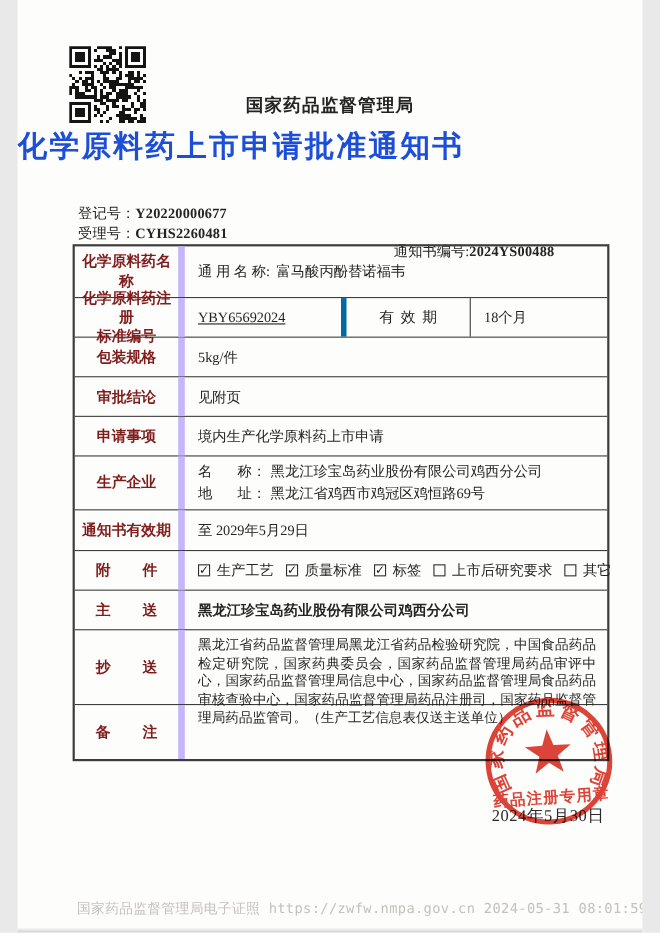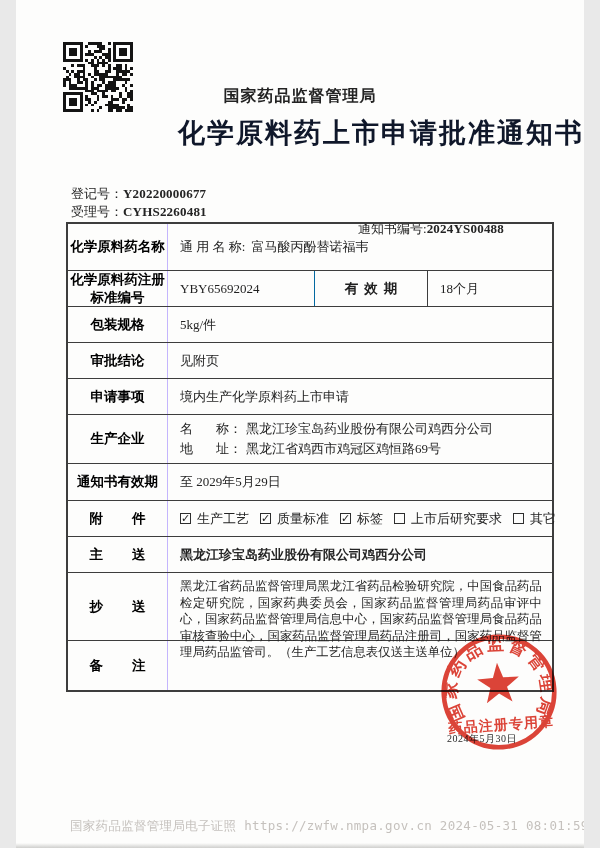--- a/index.html
+++ b/index.html
@@ -10,56 +10,56 @@
     margin:0 auto;
     background:#fdfdfc;
     overflow:hidden;
     font-family:"Liberation Serif","DejaVu Serif",serif;
     color:#1f1f1f;
   }
   
   .qr{position:absolute;left:47px;top:42px;width:70px;height:70px;shape-rendering:crispEdges;}
   .agency{position:absolute;left:0;top:86px;width:100%;text-align:center;
     font-size:16px;font-weight:bold;letter-spacing:1px;color:#232323;}
-  .doc-title{position:absolute;left:0;top:115px;width:100%;text-align:right;
-    font-size:27px;font-weight:bold;letter-spacing:2px;color:#0f172a;}
+  .doc-title{position:absolute;left:0;top:115px;width:100%;text-align:left;
+    font-size:27px;font-weight:bold;letter-spacing:2px;color:#1d4ed8;}
   
   .meta-line{position:absolute;font-size:13px;color:#242424;white-space:nowrap;font-family:Liberation Serif, serif;}
   .meta-reg{left:55px;top:185px;}
   .meta-acc{left:55px;top:203px;}
   .meta-notice{right:80px;top:220px;}
   .meta-line b{font-weight:bold;letter-spacing:0.2px;}
   
   .tbl{position:absolute;left:50px;top:222px;width:488px;
     border:2px solid #3d3d3d;box-sizing:border-box;font-size:13px;}
   .row{display:flex;border-top:1px solid #3d3d3d;box-sizing:border-box;}
   .row:first-child{border-top:none;}
-  .lbl{flex:0 0 100px;width:100px;border-right:1px solid #c4b5fd;box-sizing:border-box;
+  .lbl{flex:0 0 100px;width:100px;border-right:6px solid #c4b5fd;box-sizing:border-box;
     display:flex;flex-direction:column;align-items:center;justify-content:center;
-    font-weight:bold;font-size:13.5px;text-align:center;line-height:1.3;color:#000000;}
+    font-weight:bold;font-size:13.5px;text-align:center;line-height:1.3;color:#7f1d1d;}
   .val{flex:1;display:flex;flex-direction:column;justify-content:center;
     padding-left:12px;box-sizing:border-box;color:#242424;}
   .subcell{display:flex;align-items:center;box-sizing:border-box;padding-left:12px;}
   .spread{width:56px;text-align:justify;text-align-last:justify;}
   .h46{height:46px}.h36{height:36px}.h49{height:49px}.h37{height:37px}.h68{height:68px}.h50{height:50px}
   .pair{display:flex;align-items:baseline;line-height:20px;}
   .pair .plabel{white-space:pre;margin-right:6px;}
   .pair .wlabel{display:inline-flex;justify-content:space-between;width:62px;margin-right:4px;flex:0 0 62px;}
-  .validity-lbl{flex:0 0 113px;justify-content:center;font-weight:bold;font-size:13.5px;
+  .validity-lbl{flex:0 0 113px;justify-content:center;font-weight:normal;font-size:13.5px;
     letter-spacing:6px;padding-left:6px;border-right:1px solid #3d3d3d;}
-  .std-val{flex:0 0 147px;border-right:1px solid #0369a1;}
+  .std-val{flex:0 0 147px;border-right:5px solid #0369a1;text-decoration:underline;}
   .cc-text{font-size:12.4px;line-height:1.34;text-align:justify;padding:5px 10px 5px 12px;}
   
   .atts{display:flex;align-items:center;flex-wrap:nowrap;white-space:nowrap;}
   .att-item{display:inline-flex;align-items:center;margin-right:11px;}
   .cb{width:11px;height:11px;border:1.4px solid #2e2e2e;display:inline-flex;align-items:center;
     justify-content:center;font-size:11px;line-height:1;margin-right:6px;box-sizing:border-box;
     font-family:"DejaVu Sans",sans-serif;color:#222;}
   
-  .stamp-date{position:absolute;left:431px;top:732px;font-size:10px;font-weight:500;
+  .stamp-date{position:absolute;left:431px;top:732px;font-size:15px;font-weight:500;
     color:#2a2a2a;letter-spacing:0.5px;white-space:nowrap;}
   .stamp{position:absolute;left:410px;top:619px;width:146px;height:146px;
     opacity:0.88;mix-blend-mode:multiply;transform:rotate(-4deg);}
   .stamp .arc-text{font-size:16.5px;font-weight:bold;letter-spacing:3.4px;
     font-family:"Liberation Serif","DejaVu Serif",serif;}
   .stamp .inner-text{font-size:13.5px;font-weight:bold;letter-spacing:1px;
     font-family:"Liberation Serif","DejaVu Serif",serif;}
   
   .footer{position:absolute;left:54px;top:818px;font-size:12.5px;letter-spacing:0.3px;
     color:#c5c1bd;font-family:"DejaVu Sans Mono","Liberation Mono",monospace;white-space:nowrap;}

